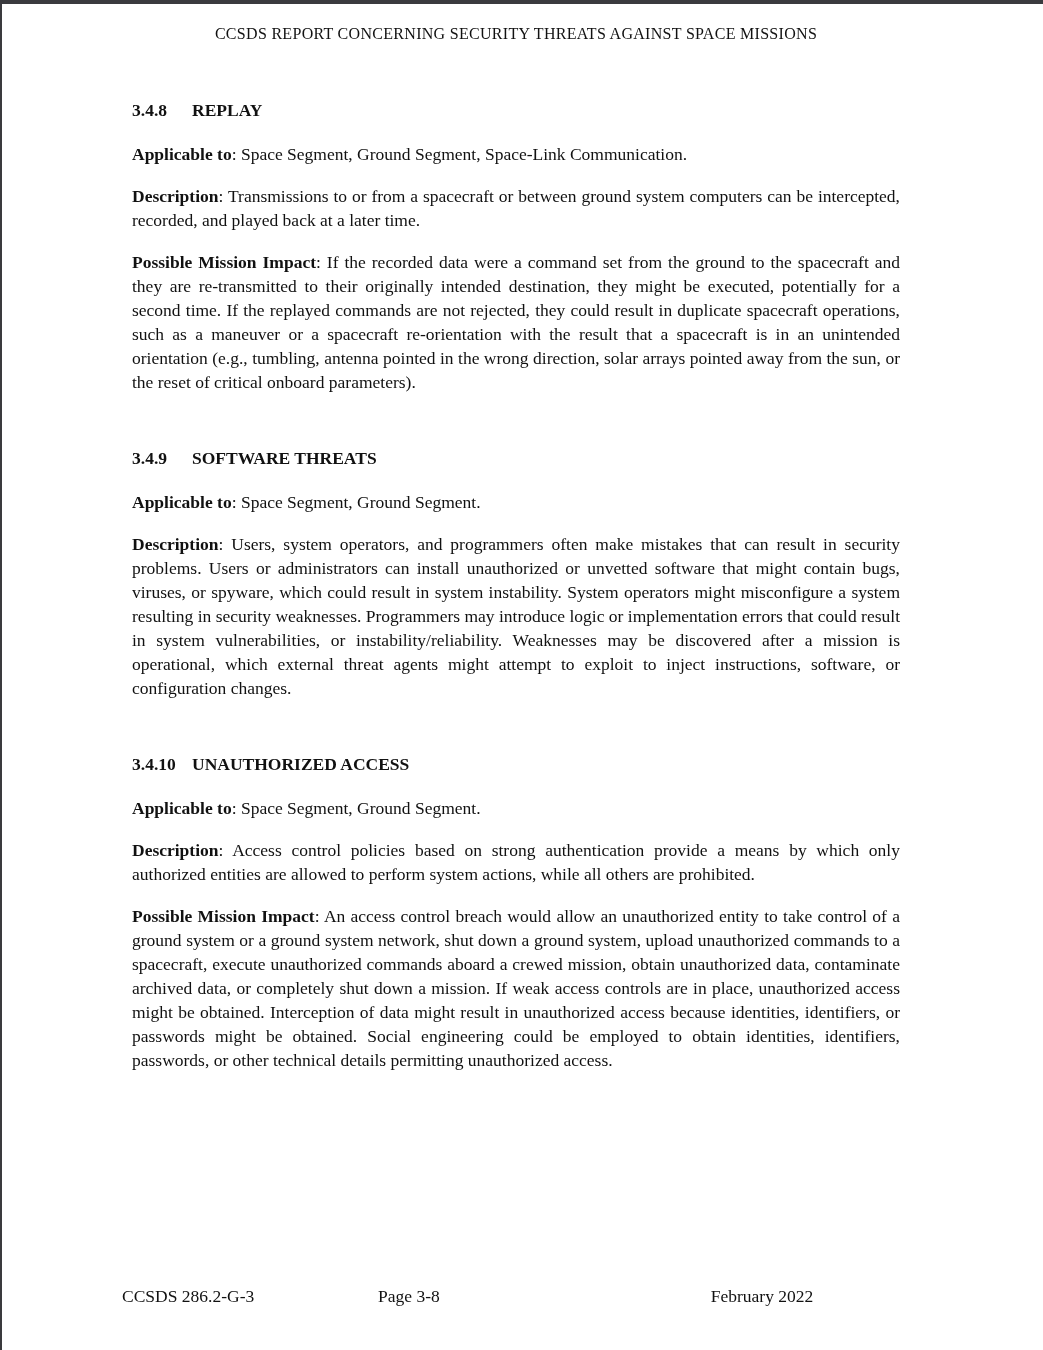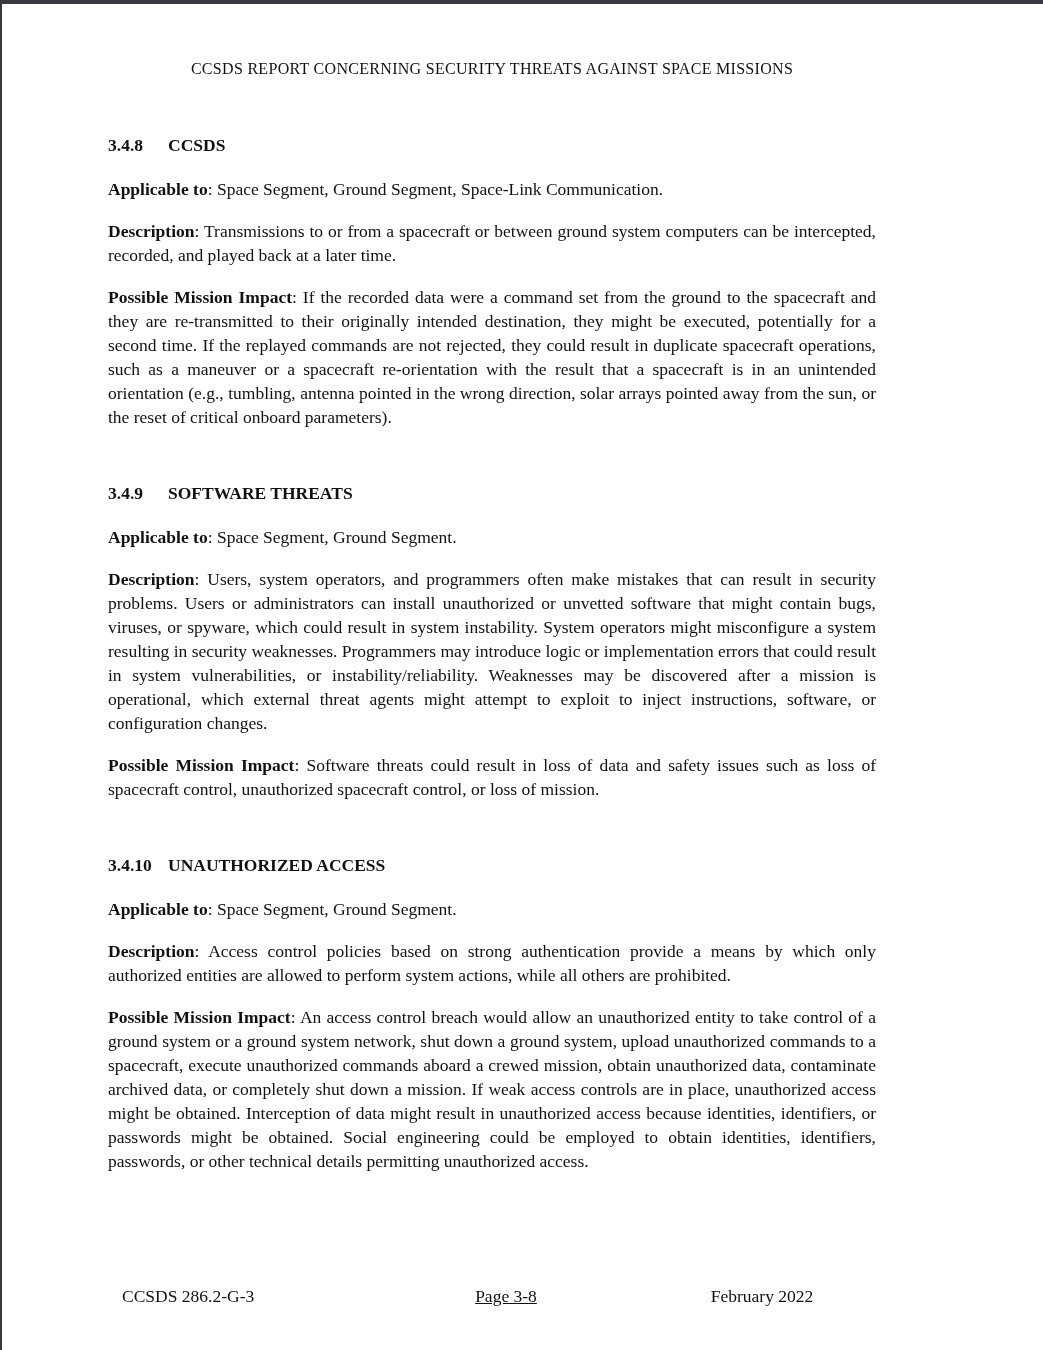--- a/index.html
+++ b/index.html
@@ -22,24 +22,24 @@
     background: #3a3a3e;
   }
   .edge-left {
     position: absolute;
     top: 0; left: 0;
     width: 2px; height: 1350px;
     background: #3a3a3e;
   }
   .content {
     position: absolute;
-    left: 108px;
+    left: 132px;
     top: 0;
     width: 768px;
-    padding-top: 57px;
+    padding-top: 22px;
   }
   .page-header {
     text-align: center;
     font-size: 16px;
     letter-spacing: 0.3px;
     line-height: 24px;
     white-space: nowrap;
   }
   .section {
     margin-top: 52px;
@@ -67,45 +67,44 @@
     position: absolute;
     left: 122px;
     top: 1284px;
     width: 768px;
     display: flex;
     align-items: baseline;
     font-size: 17.5px;
     line-height: 24px;
   }
   .footer .f-left  { flex: 1; text-align: left; }
-  .footer .f-center{ flex: 1; text-align: center; text-decoration: underline; }
+  .footer .f-center{ flex: 1; text-align: left; }
   .footer .f-right { flex: 1; text-align: center; }
 </style>
 </head>
 <body>
 
 <div class="edge-top"></div>
 <div class="edge-left"></div>
 
 <div class="content">
 
   <div class="page-header">CCSDS REPORT CONCERNING SECURITY THREATS AGAINST SPACE MISSIONS</div>
 
   <div class="section">
-    <h2 class="section-heading"><span class="section-number">3.4.8</span><span>CCSDS</span></h2>
+    <h2 class="section-heading"><span class="section-number">3.4.8</span><span>REPLAY</span></h2>
     <p class="para"><span class="lead">Applicable to</span><span>: </span><span>Space Segment, Ground Segment, Space-Link Communication.</span></p>
     <p class="para"><span class="lead">Description</span><span>: </span><span>Transmissions to or from a spacecraft or between ground system computers can be intercepted, recorded, and played back at a later time.</span></p>
     <p class="para"><span class="lead">Possible Mission Impact</span><span>: </span><span>If the recorded data were a command set from the ground to the spacecraft and they are re-transmitted to their originally intended destination, they might be executed, potentially for a second time.  If the replayed commands are not rejected, they could result in duplicate spacecraft operations, such as a maneuver or a spacecraft re-orientation with the result that a spacecraft is in an unintended orientation (e.g., tumbling, antenna pointed in the wrong direction, solar arrays pointed away from the sun, or the reset of critical onboard parameters).</span></p>
   </div>
 
   <div class="section">
     <h2 class="section-heading"><span class="section-number">3.4.9</span><span>SOFTWARE THREATS</span></h2>
     <p class="para"><span class="lead">Applicable to</span><span>: </span><span>Space Segment, Ground Segment.</span></p>
     <p class="para"><span class="lead">Description</span><span>: </span><span>Users, system operators, and programmers often make mistakes that can result in security problems.  Users or administrators can install unauthorized or unvetted software that might contain bugs, viruses, or spyware, which could result in system instability.  System operators might misconfigure a system resulting in security weaknesses.  Programmers may introduce logic or implementation errors that could result in system vulnerabilities, or instability/reliability. Weaknesses may be discovered after a mission is operational, which external threat agents might attempt to exploit to inject instructions, software, or configuration changes.</span></p>
-    <p class="para"><span class="lead">Possible Mission Impact</span><span>: </span><span>Software threats could result in loss of data and safety issues such as loss of spacecraft control, unauthorized spacecraft control, or loss of mission.</span></p>
   </div>
 
   <div class="section">
     <h2 class="section-heading"><span class="section-number">3.4.10</span><span>UNAUTHORIZED ACCESS</span></h2>
     <p class="para"><span class="lead">Applicable to</span><span>: </span><span>Space Segment, Ground Segment.</span></p>
     <p class="para"><span class="lead">Description</span><span>: </span><span>Access control policies based on strong authentication provide a means by which only authorized entities are allowed to perform system actions, while all others are prohibited.</span></p>
     <p class="para"><span class="lead">Possible Mission Impact</span><span>: </span><span>An access control breach would allow an unauthorized entity to take control of a ground system or a ground system network, shut down a ground system, upload unauthorized commands to a spacecraft, execute unauthorized commands aboard a crewed mission, obtain unauthorized data, contaminate archived data, or completely shut down a mission. If weak access controls are in place, unauthorized access might be obtained. Interception of data might result in unauthorized access because identities, identifiers, or passwords might be obtained. Social engineering could be employed to obtain identities, identifiers, passwords, or other technical details permitting unauthorized access.</span></p>
   </div>
 
 </div>

